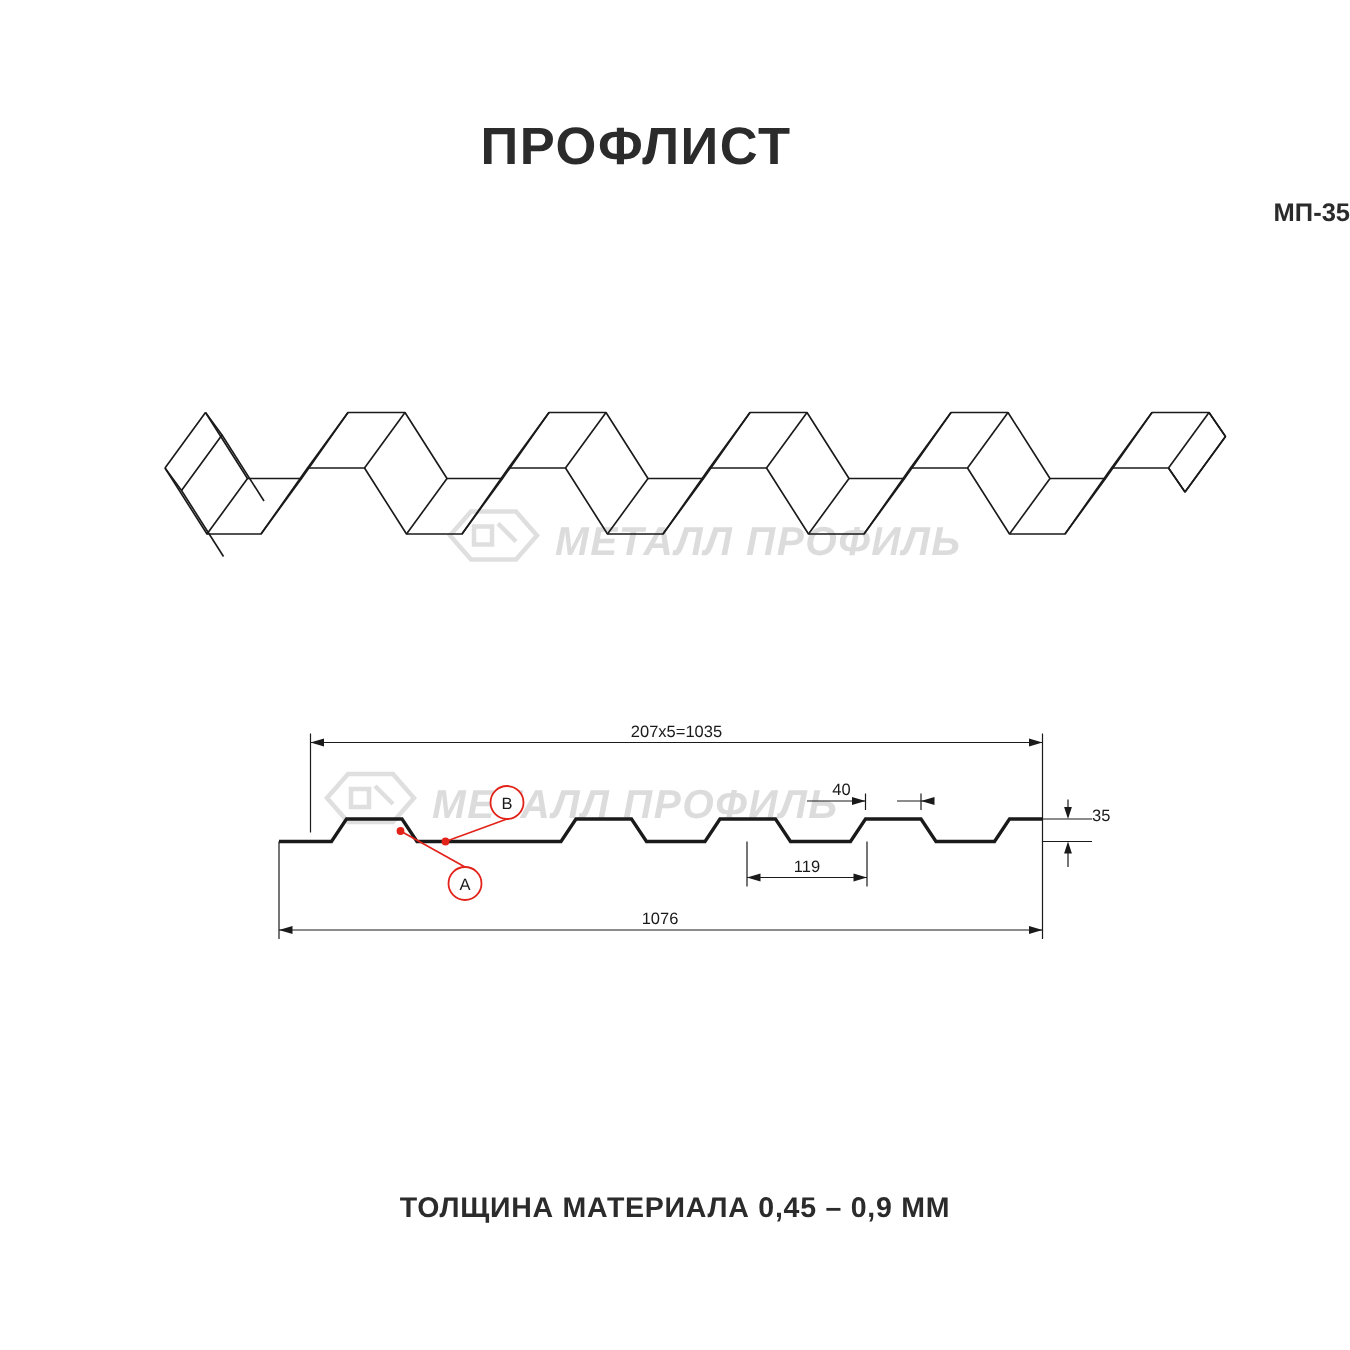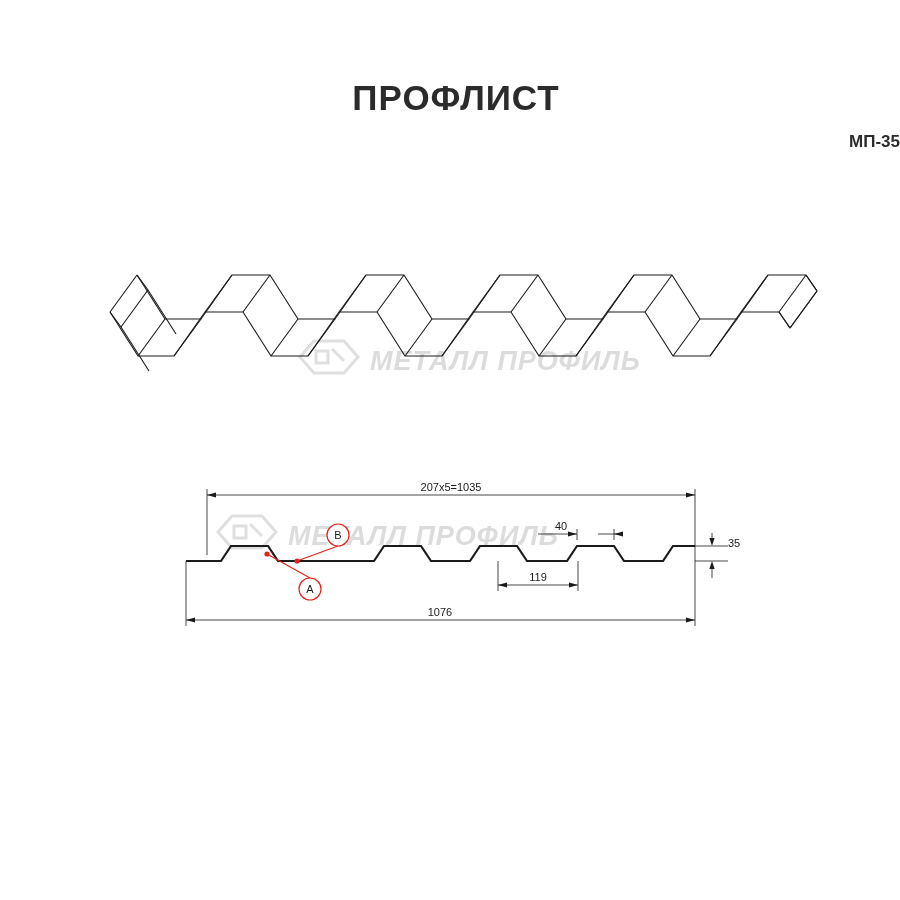--- a/index.html
+++ b/index.html
@@ -22,21 +22,20 @@
   .title {
     position: absolute;
     top: 78px;
     left: 0;
     width: 848px;
     text-align: center;
     font-size: 35px;
     font-weight: bold;
     letter-spacing: 1px;
     color: #2b2b2b;
-    padding-left: 32px;
   }
   .subtitle {
     position: absolute;
     top: 132px;
     left: 0;
     width: 900px;
     text-align: right;
     font-size: 17px;
     font-weight: bold;
     color: #2b2b2b;
@@ -215,13 +214,14 @@
       <g>
         <line x1="338" y1="546" x2="297" y2="561" stroke="#e2231a" stroke-width="1.1"></line>
         <circle cx="297" cy="561" r="2.6" fill="#e2231a"></circle>
         <circle cx="338" cy="535" r="11" fill="#ffffff" stroke="#e2231a" stroke-width="1.2"></circle>
         <text x="338" y="539" text-anchor="middle" font-size="11" fill="#e2231a">B</text>
       </g>
 
     </g>
   </svg>
 
+  <div class="footer">ТОЛЩИНА МАТЕРИАЛА 0,45 – 0,9 ММ</div>
 </div>
 
 </body></html>

